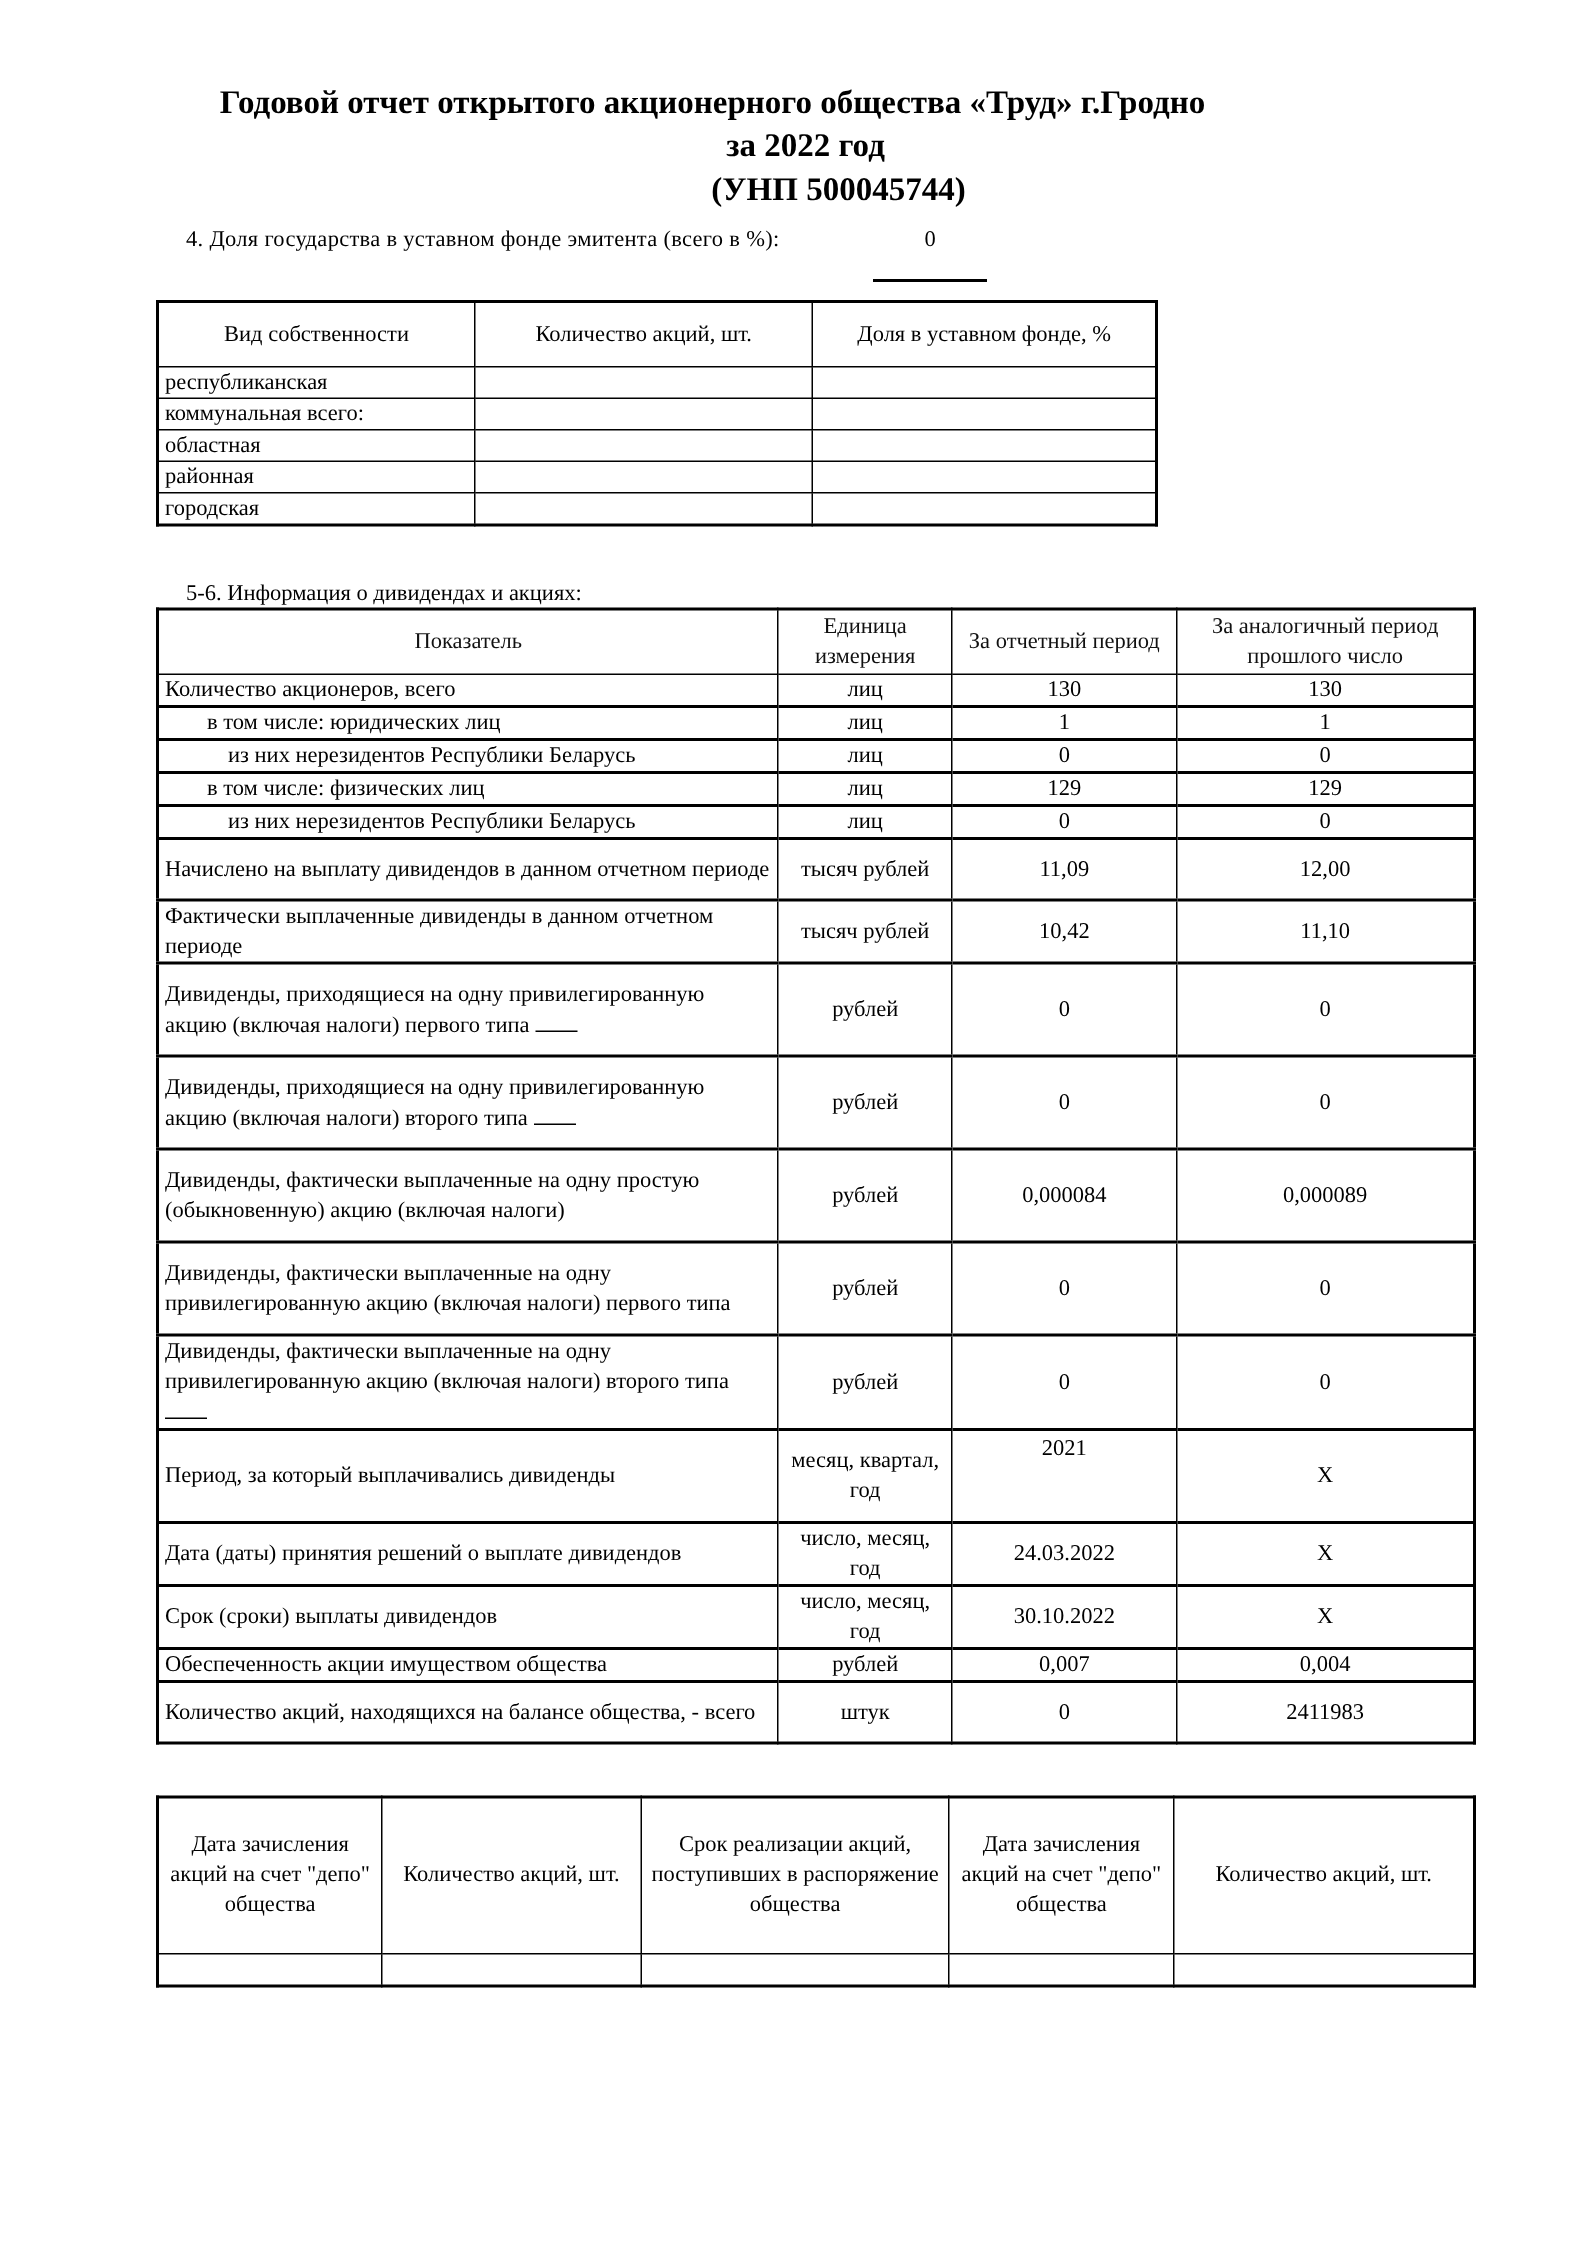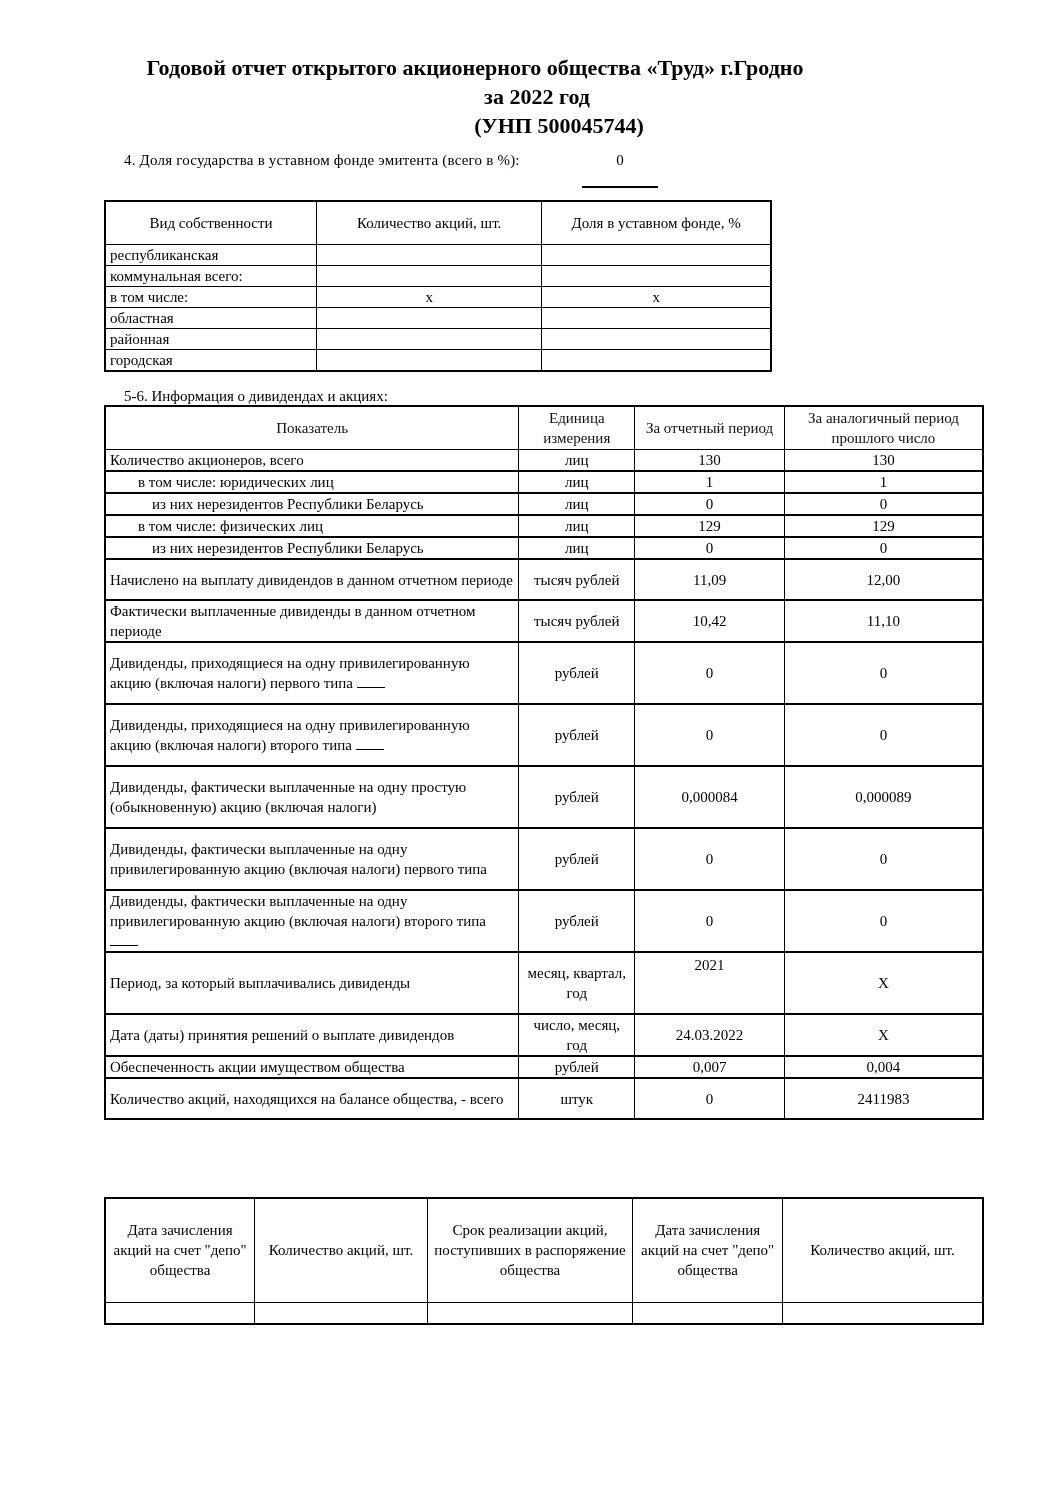--- a/index.html
+++ b/index.html
@@ -68,25 +68,20 @@
       <td>республиканская</td>
       <td class="c"></td>
       <td class="c"></td>
     </tr>
     <tr>
       <td>коммунальная всего:</td>
       <td class="c"></td>
       <td class="c"></td>
     </tr>
     <tr>
-      <td>в том числе:</td>
-      <td class="c">х</td>
-      <td class="c">х</td>
-    </tr>
-    <tr>
       <td>областная</td>
       <td class="c"></td>
       <td class="c"></td>
     </tr>
     <tr>
       <td>районная</td>
       <td class="c"></td>
       <td class="c"></td>
     </tr>
     <tr>
@@ -188,20 +183,26 @@
     <tr class="thick" style="height:62px">
       <td>Период, за который выплачивались дивиденды</td>
       <td class="u">месяц, квартал, год</td>
       <td class="v top">2021</td>
       <td class="v">X</td>
     </tr>
     <tr class="thick" style="height:41px">
       <td>Дата (даты) принятия решений о выплате дивидендов</td>
       <td class="u">число, месяц, год</td>
       <td class="v">24.03.2022</td>
+      <td class="v">X</td>
+    </tr>
+    <tr class="thick" style="height:41px">
+      <td>Срок (сроки) выплаты дивидендов</td>
+      <td class="u">число, месяц, год</td>
+      <td class="v">30.10.2022</td>
       <td class="v">X</td>
     </tr>
     <tr class="thick" style="height:21px">
       <td>Обеспеченность акции имуществом общества</td>
       <td class="u">рублей</td>
       <td class="v">0,007</td>
       <td class="v">0,004</td>
     </tr>
     <tr style="height:41px">
       <td>Количество акций, находящихся на балансе общества, - всего</td>

